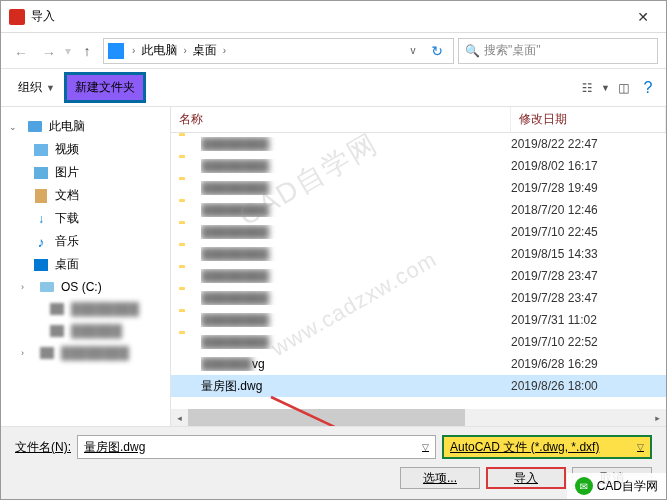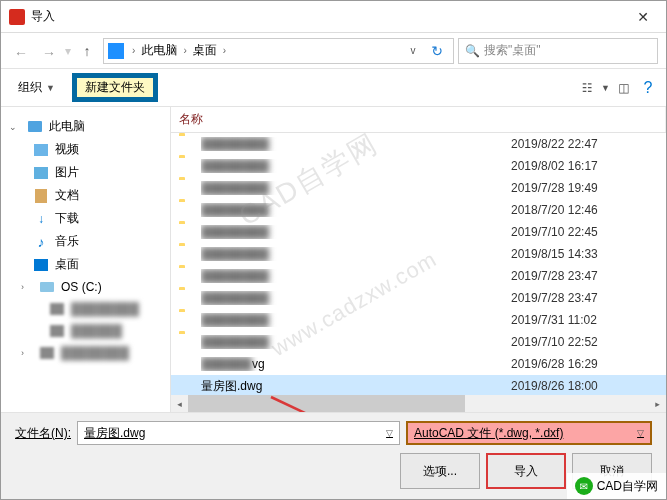--- a/index.html
+++ b/index.html
@@ -15,23 +15,23 @@
 .nav-sep { color: #ccc; }
 .nav-up { color: #555; }
 .path-box { flex: 1; height: 26px; border: 1px solid #ccc; display: flex; align-items: center; padding: 0 4px; background: #fff; }
 .path-icon { width: 16px; height: 16px; background: #1e90ff; margin-right: 4px; }
 .path-chev { color: #666; padding: 0 4px; font-size: 10px; }
 .path-seg { padding: 0 2px; }
 .refresh { width: 24px; color: #1e7dd4; }
 .search-box { width: 200px; height: 26px; border: 1px solid #ccc; display: flex; align-items: center; padding: 0 6px; }
 .search-icon { color: #888; margin-right: 4px; font-size: 12px; }
 .search-text { color: #888; }
-.toolbar { height: 38px; display: flex; padding: 4px 8px; gap: 8px; border-bottom: 1px solid #e3e3e3; }
+.toolbar { height: 38px; display: flex; align-items: center; padding: 4px 8px; border-bottom: 1px solid #e3e3e3; }
 .tb-btn { padding: 4px 8px; border: 1px solid transparent; display: flex; align-items: center; gap: 4px; }
-.tb-newfolder { background: #fef9c3; border: 5px solid #0369a1; }
+.tb-newfolder { background: #8b5cf6; border: 3px solid #0369a1; }
 .tb-right { margin-left: auto; display: flex; align-items: center; gap: 4px; }
 .tb-icon { width: 20px; height: 20px; display: flex; align-items: center; justify-content: center; color: #555; }
 .question { color: #0078d4; font-size: 16px; }
 .body-area { flex: 1; display: flex; overflow: hidden; }
 .sidebar { width: 170px; border-right: 1px solid #e3e3e3; padding: 8px 0; overflow: hidden; }
 .tree-item { display: flex; align-items: center; padding: 3px 8px; gap: 6px; }
 .tree-item.l2 { padding-left: 32px; }
 .tree-item.l3 { padding-left: 48px; }
 .tree-exp { width: 12px; color: #666; font-size: 9px; }
 .tree-icon { width: 16px; height: 16px; display: flex; align-items: center; justify-content: center; }
@@ -63,23 +63,23 @@
 .blur-name { filter: blur(3px); color: #777; }
 .scrollbar-h { height: 17px; background: #f0f0f0; display: flex; }
 .scroll-track { flex: 1; position: relative; }
 .scroll-thumb { position: absolute; left: 0; width: 60%; height: 100%; background: #ccc; }
 .scroll-btn { width: 17px; background: #f0f0f0; display: flex; align-items: center; justify-content: center; color: #666; font-size: 9px; }
 .footer { padding: 8px 14px 10px; border-top: 1px solid #e3e3e3; display: flex; flex-direction: column; gap: 8px; background: #f0f0f0; }
 .filename-row { display: flex; align-items: center; gap: 6px; text-decoration: underline; }
 .fn-label { white-space: nowrap; }
 .fn-input { flex: 1; height: 24px; border: 1px solid #aaa; padding: 0 6px; background: #fff; display: flex; align-items: center; justify-content: space-between; }
 .fn-dd { color: #555; font-size: 9px; }
-.filter-box { width: 246px; height: 24px; border: 2px solid #a16207; display: flex; align-items: center; justify-content: space-between; padding: 0 6px; background: #fca5a5; }
+.filter-box { width: 210px; height: 24px; border: 2px solid #15803d; display: flex; align-items: center; justify-content: space-between; padding: 0 6px; background: #fde047; }
 .btn-row { display: flex; justify-content: flex-end; gap: 6px; }
-.btn { min-width: 80px; height: 36px; border: 1px solid #aaa; background: #eaeaea; display: flex; align-items: center; justify-content: center; padding: 0 14px; }
+.btn { min-width: 80px; height: 22px; border: 1px solid #aaa; background: #eaeaea; display: flex; align-items: center; justify-content: center; padding: 0 14px; text-decoration: underline; }
 .btn.primary { border: 2px solid #d93838; }
 .arrow-overlay { position: absolute; pointer-events: none; }
 .watermark { position: absolute; left: 230px; top: 160px; font-size: 28px; color: rgba(150,150,150,0.25); transform: rotate(-30deg); pointer-events: none; font-weight: 300; letter-spacing: 2px; }
 .watermark2 { position: absolute; left: 260px; top: 290px; font-size: 22px; color: rgba(150,150,150,0.25); transform: rotate(-30deg); pointer-events: none; letter-spacing: 1px; }
 .wechat-badge { position: absolute; right: 0; bottom: 0; display: flex; align-items: center; gap: 4px; background: rgba(255,255,255,0.9); padding: 4px 8px; font-size: 12px; }
 .wechat-ico { width: 18px; height: 18px; background: #1aad19; border-radius: 50%; display: flex; align-items: center; justify-content: center; color: #fff; font-size: 10px; }
 </style>
 </head>
 <body>
 
@@ -196,20 +196,21 @@
         <span class="tree-icon">
             <span class="ico-blur"></span>
           </span>
         <span class="blur-text">████████</span>
       </div>
     </div>
 
     <div class="list-area">
       <div class="list-header">
         <div class="col-h col-name">名称</div>
+        <div class="col-h col-date">修改日期</div>
       </div>
       <div class="list-body" id="file-rows">
           <div class="file-row">
             <span class="file-icon"><span class="folder-ico"></span></span>
             <span class="file-name"><span class="blur-name">████████</span></span>
             <span class="file-date">2019/8/22 22:47</span>
           </div>
           <div class="file-row">
             <span class="file-icon"><span class="folder-ico"></span></span>
             <span class="file-name"><span class="blur-name">████████</span></span>

